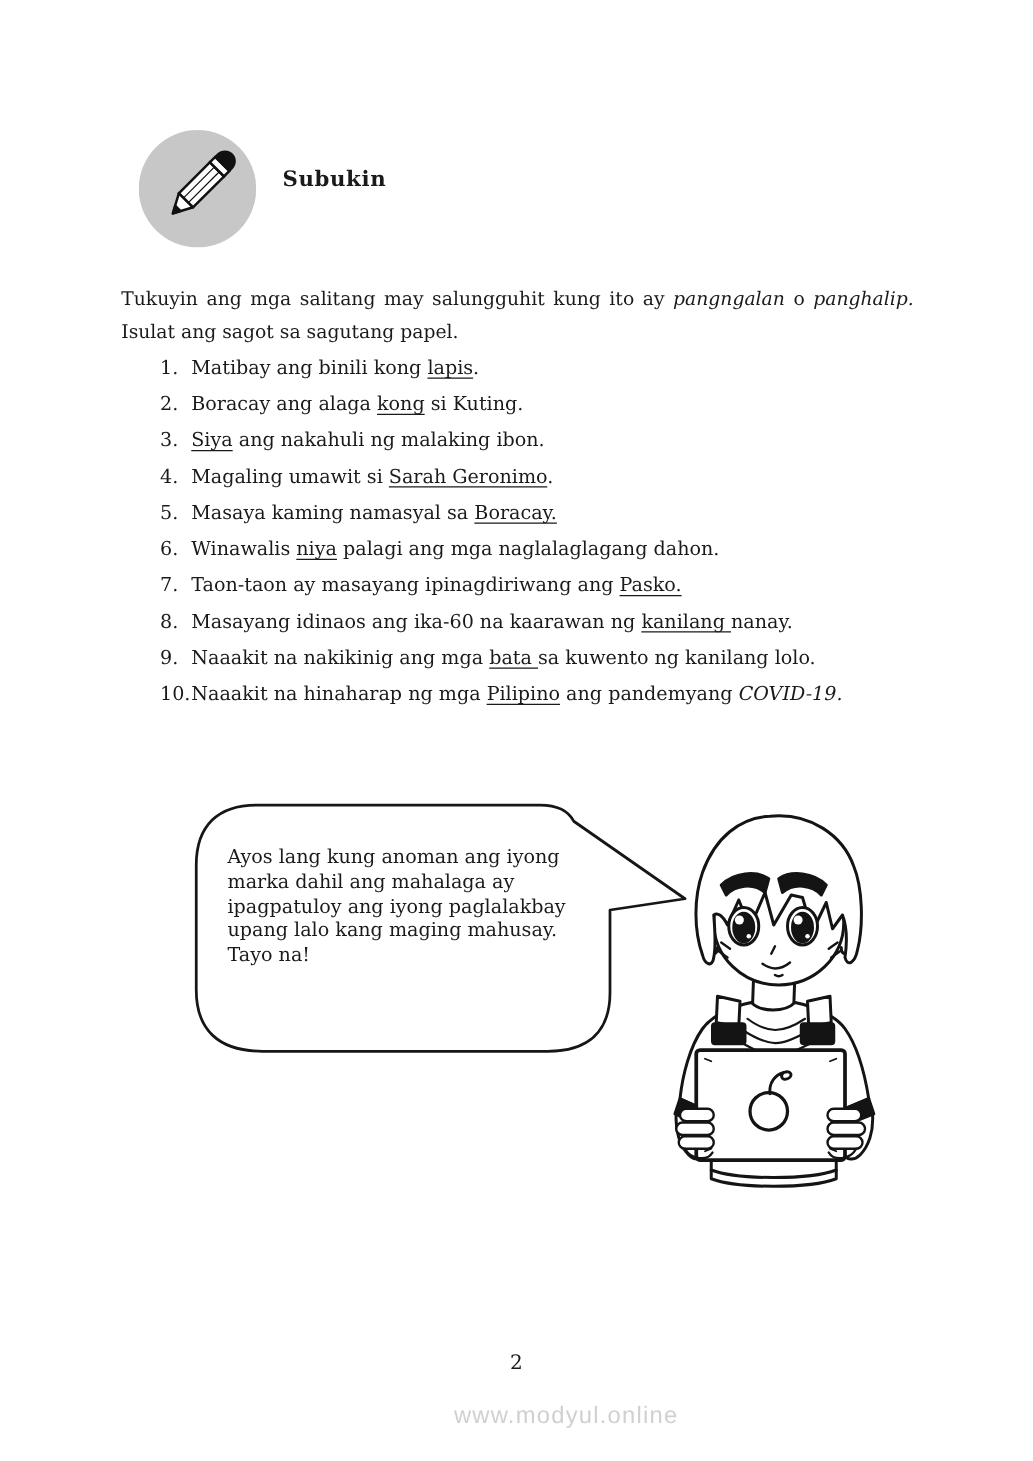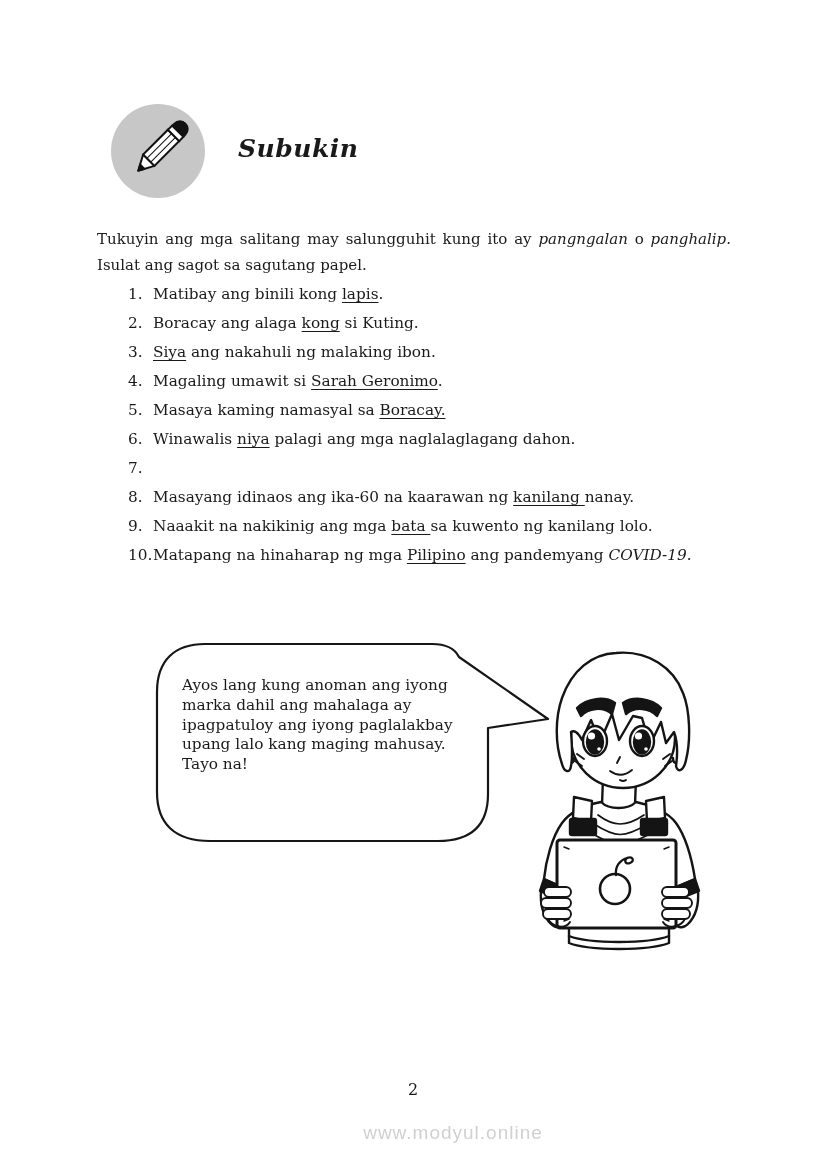--- a/index.html
+++ b/index.html
@@ -7,21 +7,21 @@
     position:relative; width:826px; height:1169px; margin:0 auto;
     background:#ffffff; overflow:hidden;
     font-family:"DejaVu Serif","Liberation Serif",serif;
     color:var(--ink,#1a1a1a);
   }
 
   
   .icon-badge { position:absolute; left:111px; top:104px; width:94px; height:94px; }
   .section-title {
     position:absolute; left:226px; top:134px;
-    font-size:25px; font-weight:bold; font-style:italic; letter-spacing:.5px;margin-left:12px;
+    font-size:17px; font-weight:bold; letter-spacing:.5px;
   }
 
   
   .instructions { position:absolute; left:97px; top:226px; width:634px; font-size:15px; line-height:26px; }
   .instructions .jline { text-align:justify; text-align-last:justify; }
   .instructions .lline { text-align:left; }
 
   
   .exercise { position:absolute; left:128px; top:284px; width:620px; font-size:15.3px; }
   .item { display:flex; line-height:20px; margin-bottom:9px; }
@@ -92,32 +92,33 @@
       <div class="item">
         <span class="num">5.</span>
         <span class="item-text"><span>Masaya kaming namasyal sa </span><span class="u">Boracay.</span></span>
       </div>
       <div class="item">
         <span class="num">6.</span>
         <span class="item-text"><span>Winawalis </span><span class="u">niya</span><span> palagi ang mga naglalaglagang dahon.</span></span>
       </div>
       <div class="item">
         <span class="num">7.</span>
+        <span class="item-text"><span>Taon-taon ay masayang ipinagdiriwang ang </span><span class="u">Pasko.</span></span>
       </div>
       <div class="item">
         <span class="num">8.</span>
         <span class="item-text"><span>Masayang idinaos ang ika-60 na kaarawan ng </span><span class="u">kanilang </span><span>nanay.</span></span>
       </div>
       <div class="item">
         <span class="num">9.</span>
         <span class="item-text"><span>Naaakit na nakikinig ang mga </span><span class="u">bata </span><span>sa kuwento ng kanilang lolo.</span></span>
       </div>
       <div class="item">
         <span class="num">10.</span>
-        <span class="item-text"><span>Matapang na hinaharap ng mga </span><span class="u">Pilipino</span><span> ang pandemyang </span><span class="i">COVID-19.</span></span>
+        <span class="item-text"><span>Naaakit na hinaharap ng mga </span><span class="u">Pilipino</span><span> ang pandemyang </span><span class="i">COVID-19.</span></span>
       </div>
     </div>
 
   <svg class="bubble-svg" viewBox="0 0 410 215">
     <path d="M55,8 H282 C296,8 305,13 309,21 L398,83 L338,92 L338,158
              C338,190 320,205 288,205 H60 C25,205 7,188 7,156 V56 C7,24 25,8 55,8 Z" fill="#ffffff" stroke="#161616" stroke-width="2.2" stroke-linejoin="round"></path>
   </svg>
   <div class="bubble-text">
       <div>Ayos lang kung anoman ang iyong</div>
       <div>marka dahil ang mahalaga ay</div>

